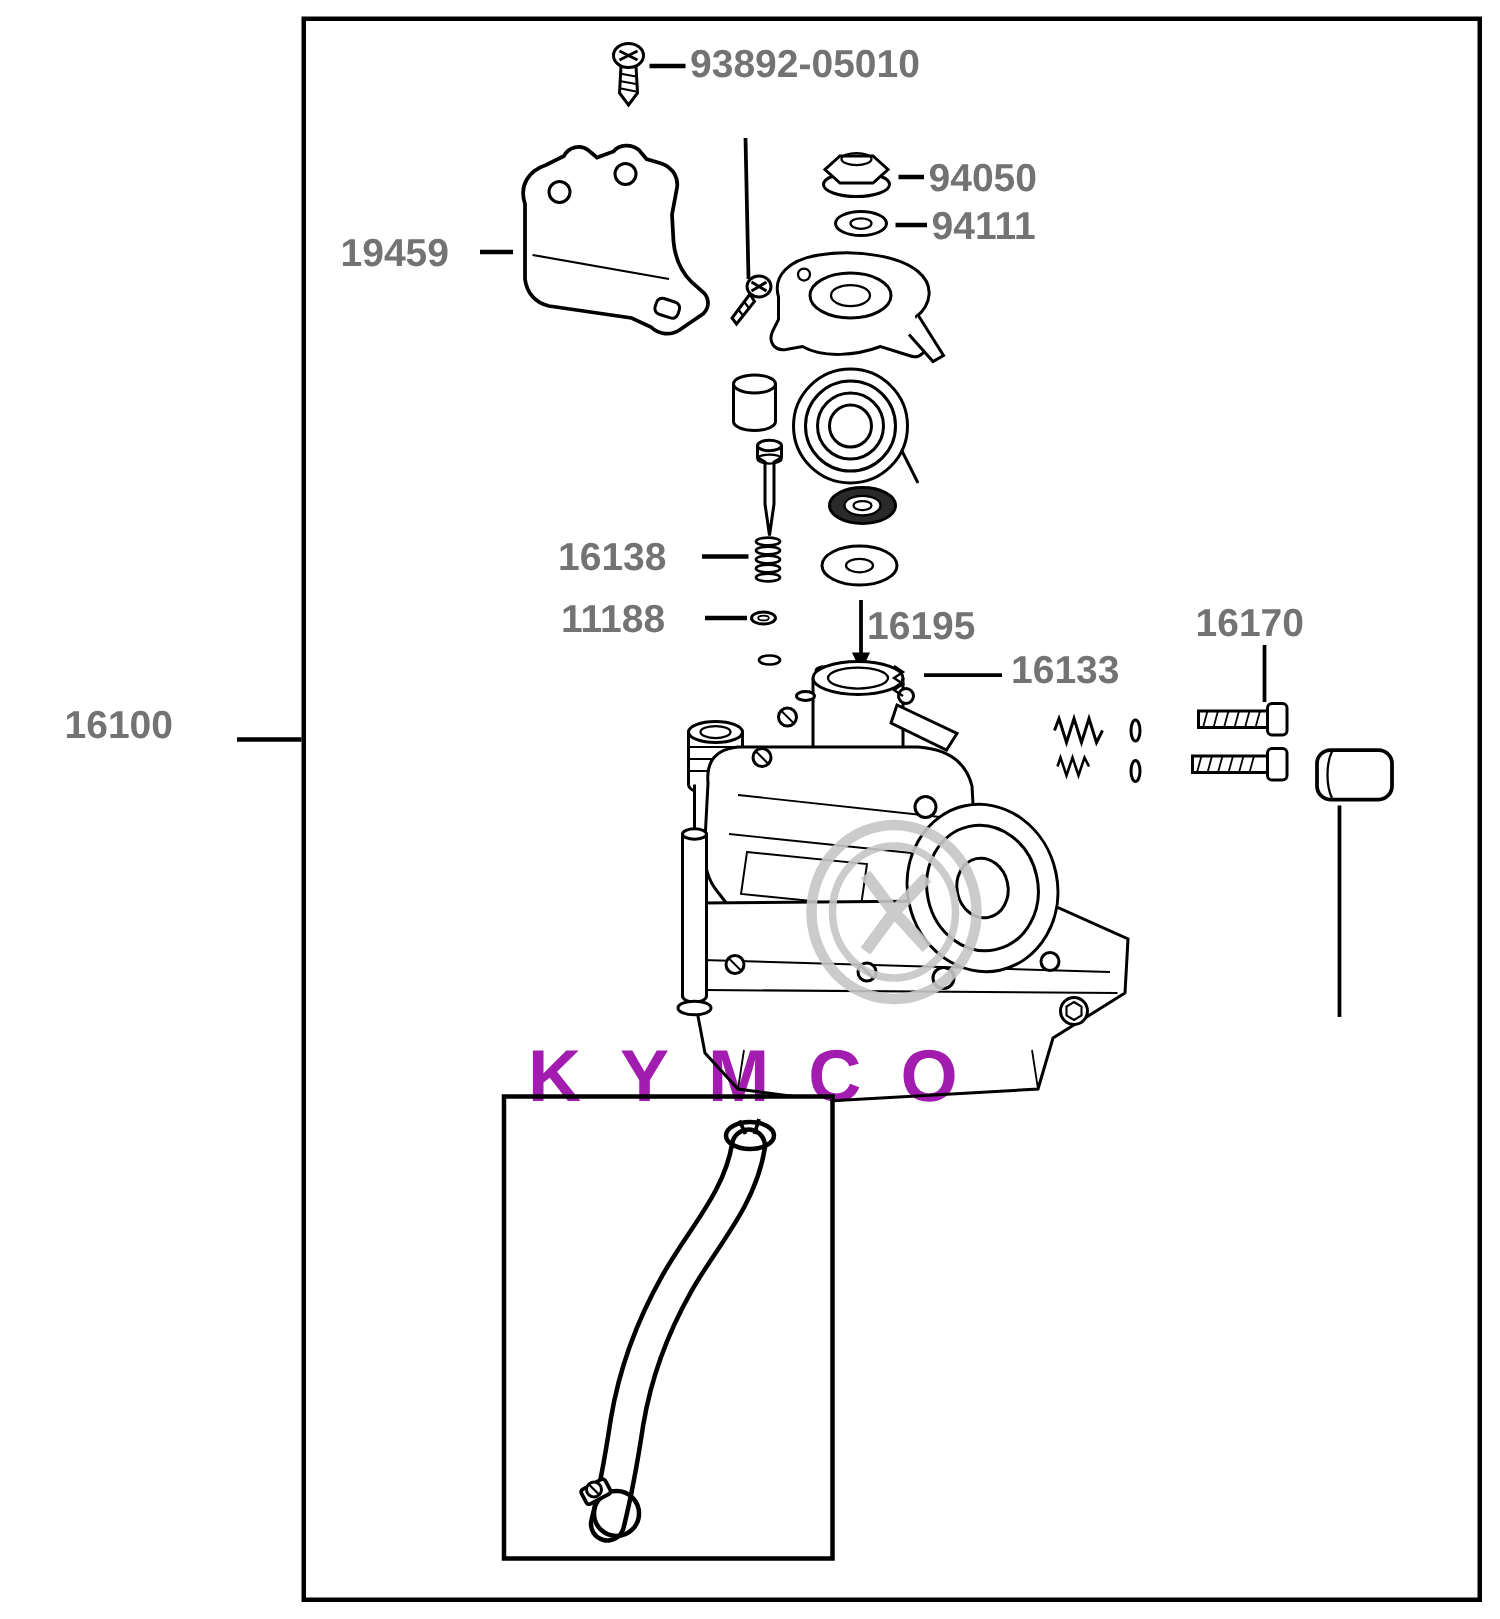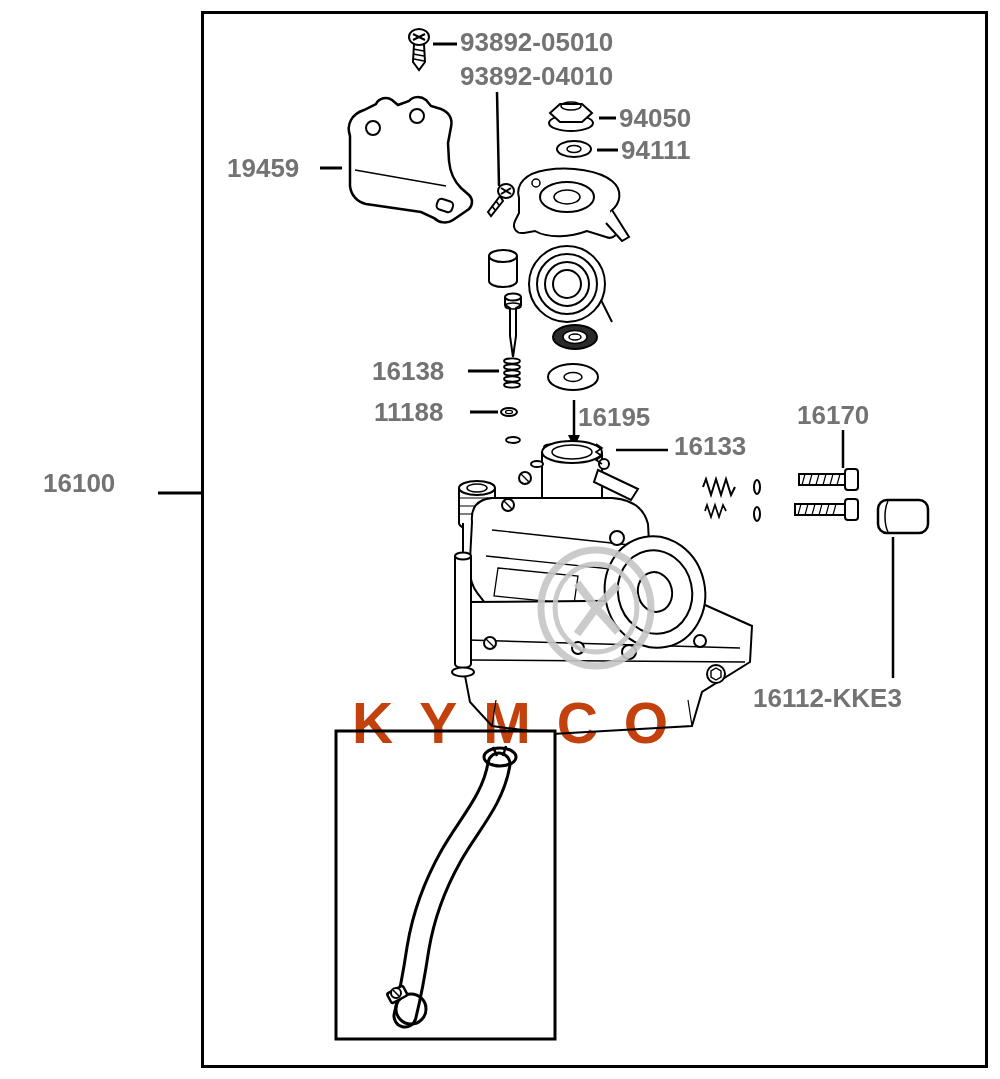--- a/index.html
+++ b/index.html
@@ -4,22 +4,22 @@
 <style>
   * { margin:0; padding:0; box-sizing:border-box; }
   html,body { width:1000px; height:1079px; background:#ffffff; overflow:hidden;
               font-family:"Liberation Sans", sans-serif; }
   .canvas { position:absolute; left:0; top:0; width:1000px; height:1079px; background:#fff; }
   .frame  { position:absolute; left:201px; top:11px; width:787px; height:1057px;
             border:3px solid #000; z-index:2; }
   svg.art { position:absolute; left:0; top:0; z-index:3; }
   .part-label { position:absolute; font-weight:bold; font-size:26px; color:#737373;
                 white-space:nowrap; z-index:6; }
-  .watermark { position:absolute; left:352px; top:690px; font-size:57px; font-weight:bold;
-               color:#c2410c; letter-spacing:26px; z-index:5; mix-blend-mode:multiply; }
+  .watermark { position:absolute; left:352px; top:690px; font-size:49px; font-weight:bold;
+               color:#a21caf; letter-spacing:26px; z-index:5; mix-blend-mode:multiply; }
 </style>
 </head>
 <body>
 
 <div class="canvas">
 
   <div class="frame"></div>
 
   <svg class="art" width="1000" height="1079" viewBox="0 0 1000 1079">
 
@@ -244,25 +244,23 @@
       <circle cx="411" cy="1009" r="15" fill="none" stroke="#000" stroke-width="3"></circle>
       <rect x="388" y="989" width="18" height="11" rx="2" transform="rotate(-28 397 994)" fill="#fff" stroke="#000" stroke-width="2.5"></rect>
       <circle cx="396" cy="993" r="5" fill="#fff" stroke="#000" stroke-width="2"></circle>
       <line x1="393" y1="990" x2="399" y2="996" stroke="#000" stroke-width="1.5"></line>
     </g>
   </svg>
 
   <div class="watermark">KYMCO</div>
 
   <div class="part-label" style="left:460px;top:27px">93892-05010</div>
-  <div class="part-label" style="left:460px;top:61px">93892-04010</div>
   <div class="part-label" style="left:619px;top:103px">94050</div>
   <div class="part-label" style="left:621px;top:135px">94111</div>
   <div class="part-label" style="left:227px;top:153px">19459</div>
   <div class="part-label" style="left:372px;top:356px">16138</div>
   <div class="part-label" style="left:374px;top:397px">11188</div>
   <div class="part-label" style="left:578px;top:402px">16195</div>
   <div class="part-label" style="left:674px;top:431px">16133</div>
   <div class="part-label" style="left:797px;top:400px">16170</div>
   <div class="part-label" style="left:43px;top:468px">16100</div>
-  <div class="part-label" style="left:753px;top:683px">16112-KKE3</div>
 
 </div>
 
 </body></html>

